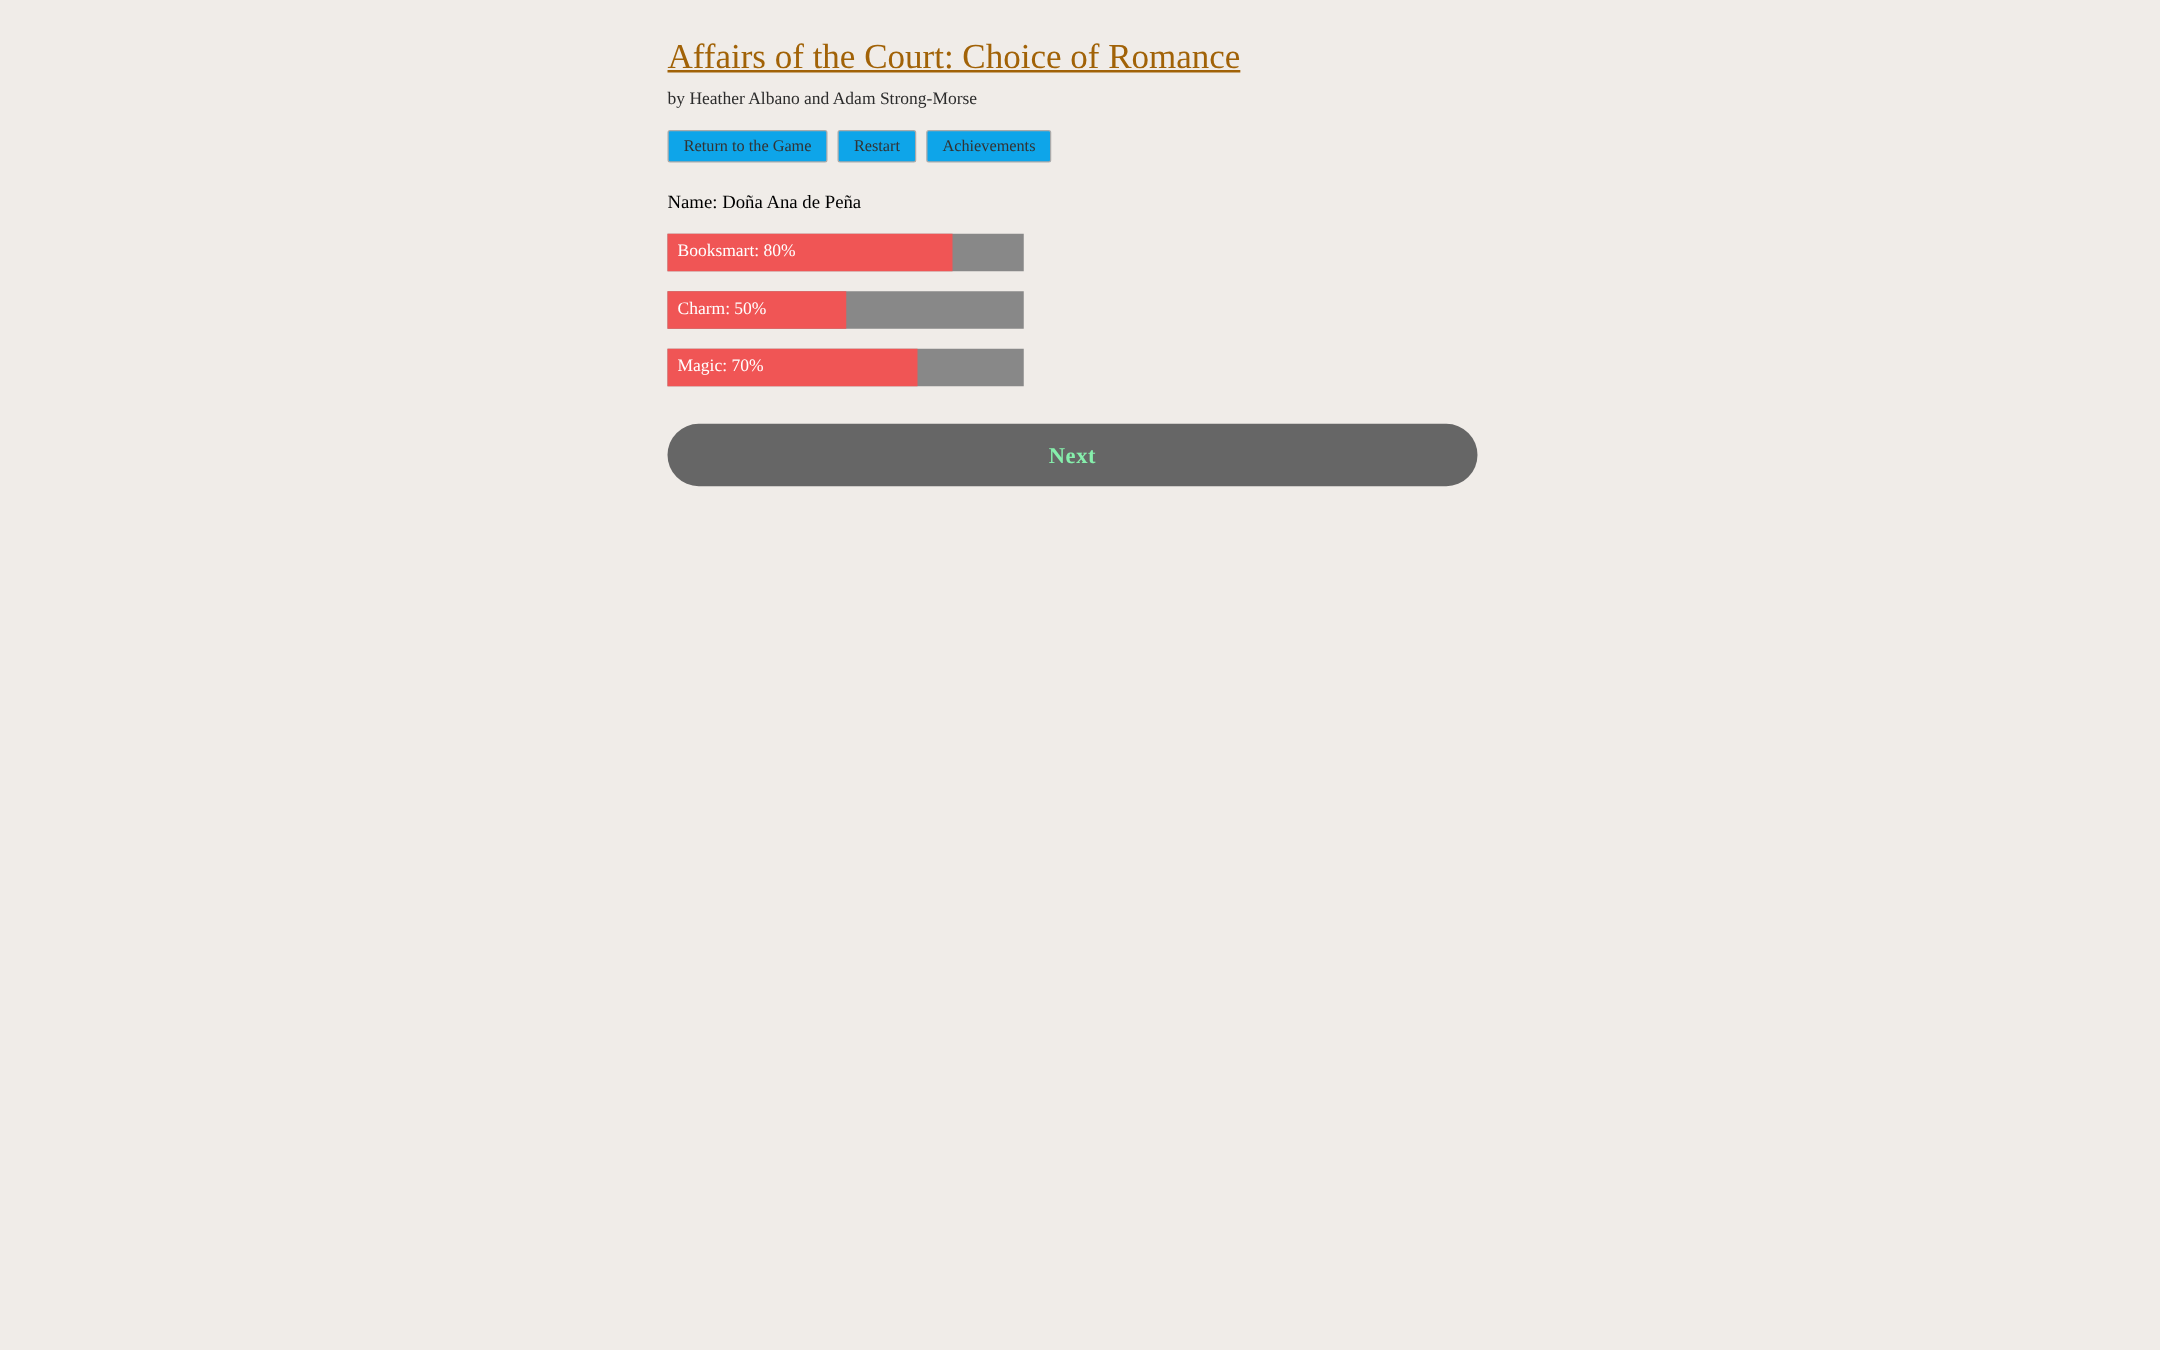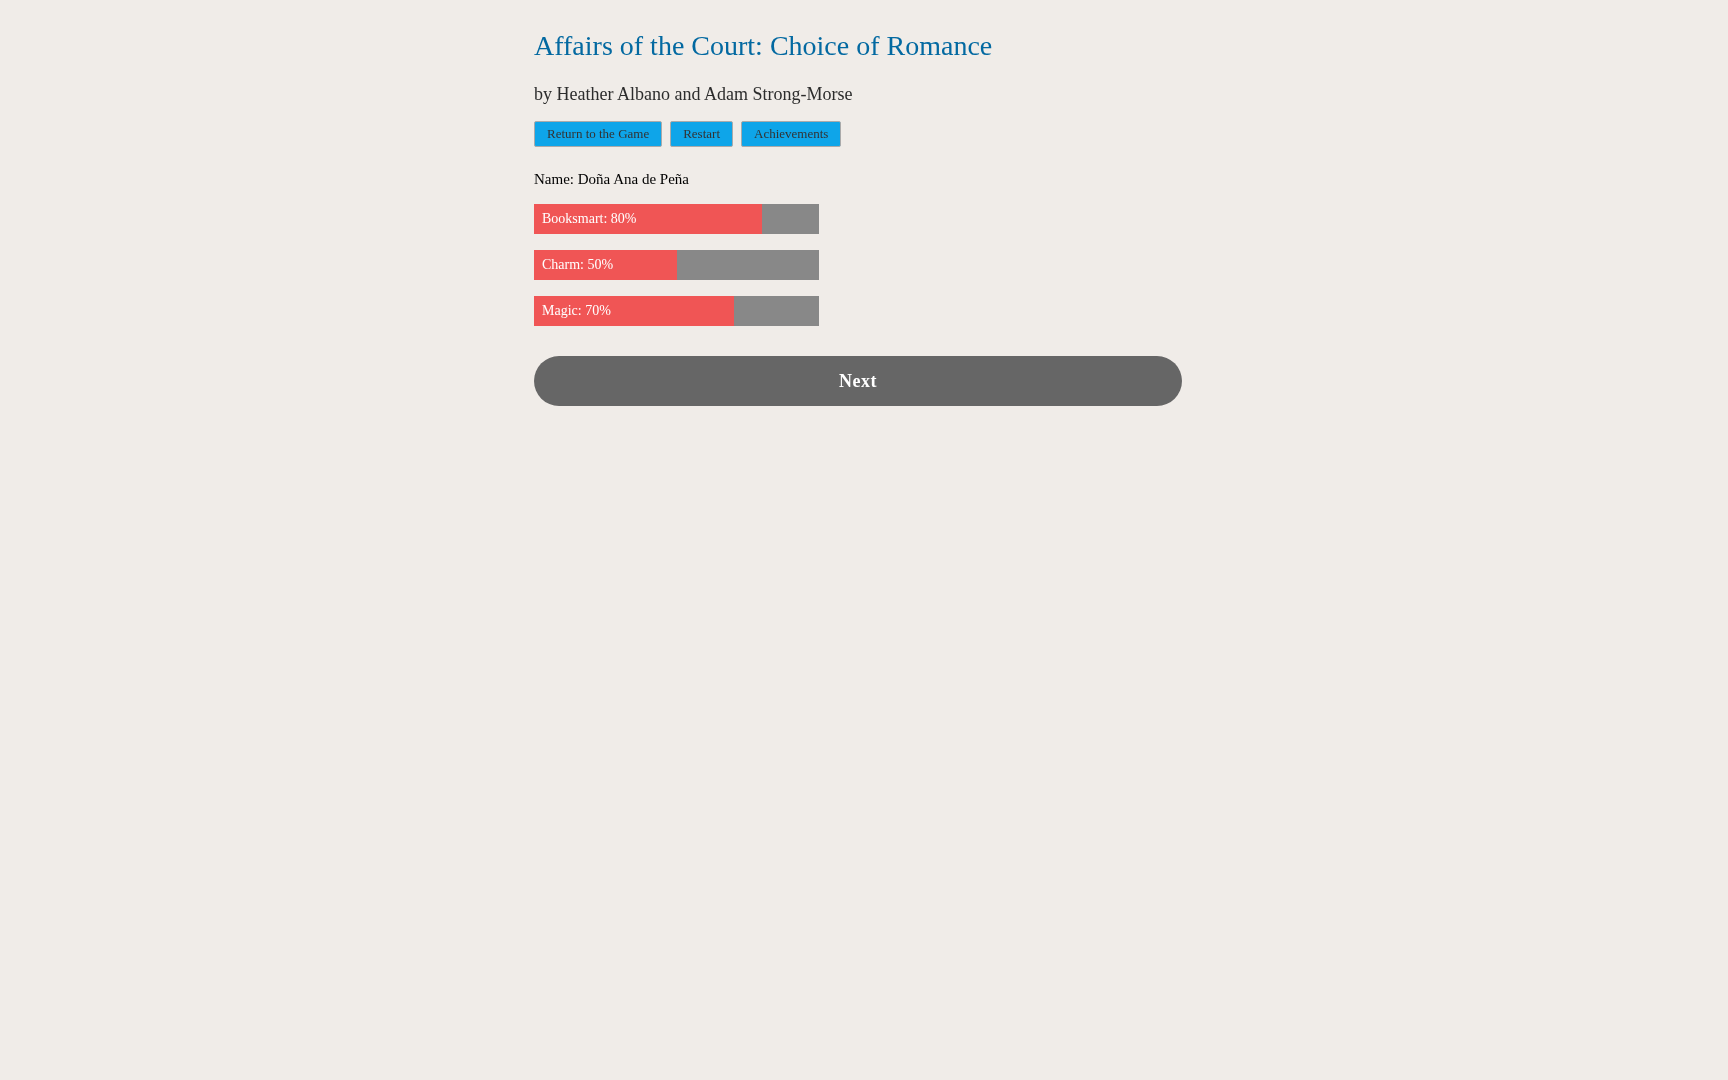--- a/index.html
+++ b/index.html
@@ -16,27 +16,28 @@
     }
 
     .container {
       max-width: 700px;
       margin: 0 auto;
       padding: 30px 20px;
     }
 
     .game-title {
       font-size: 28px;
-      color: #0369a1;
+      color: #a16207;
       font-weight: normal;
-      margin-bottom: 22px;
+      margin-bottom: 10px;
+      text-decoration: underline;
     }
 
     .game-author {
-      font-size: 18px;
+      font-size: 14px;
       color: #2c2c2c;
       margin-bottom: 16px;
     }
 
     .button-row {
       display: flex;
       gap: 8px;
       margin-bottom: 24px;
     }
 
@@ -90,21 +91,21 @@
       padding-left: 8px;
       font-family: Georgia, serif;
     }
 
     .next-button {
       width: 648px;
       height: 50px;
       background-color: #666;
       border: none;
       border-radius: 25px;
-      color: #ffffff;
+      color: #86efac;
       font-size: 18px;
       font-weight: bold;
       cursor: pointer;
       font-family: Georgia, serif;
       letter-spacing: 0.5px;
     }
   </style>
 </head>
 <body>
 

